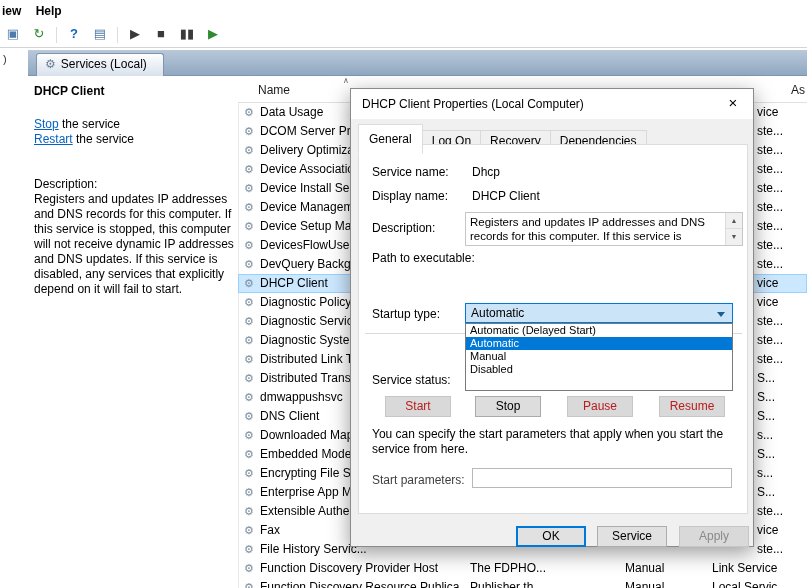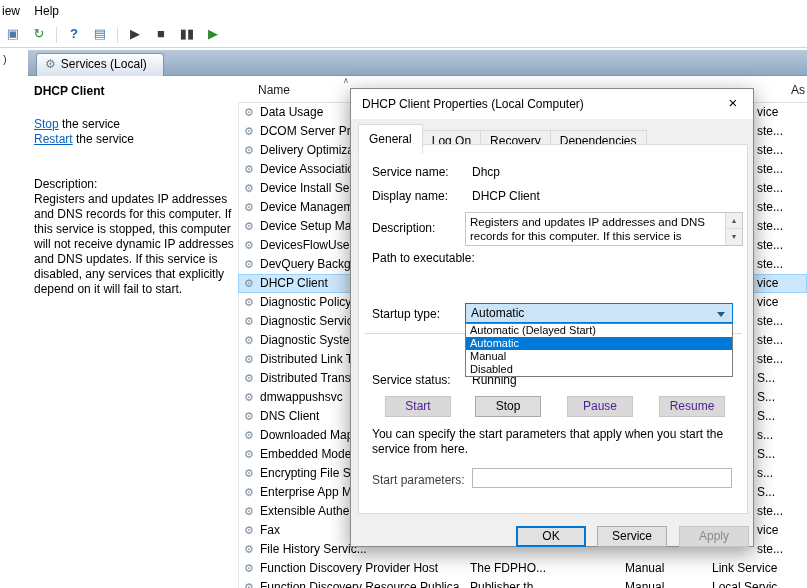--- a/index.html
+++ b/index.html
@@ -4,21 +4,21 @@
 <style>
   * { box-sizing: border-box; }
   html,body { margin:0; padding:0; }
   body {
     width:807px; height:588px; position:relative; overflow:hidden;
     background:#fff; color:#000;
     font-family:"Liberation Sans", sans-serif; font-size:12px;
   }
   
   .menubar { position:absolute; left:0; top:0; right:0; height:22px; background:#fff; }
-  .menu-item { display:inline-block; margin:4px 0 0 2px; padding:0 9px 0 0; cursor:default; }
+  .menu-item { display:inline-block; margin:4px 0 0 2px; padding:0 9px 0 0; cursor:default;font-weight:bold; }
   .toolbar { position:absolute; left:0; top:22px; right:0; height:26px; background:#fff; border-bottom:1px solid #d4d4d4; }
   .tool-icon { display:inline-block; width:24px; height:20px; margin:2px 1px 0 1px; text-align:center; line-height:20px; font-size:13px; cursor:default; }
   .tool-sep { display:inline-block; width:1px; height:16px; background:#dcdcdc; margin:0 4px; vertical-align:middle; }
   .tree-remnant { position:absolute; left:3px; top:53px; font-size:11px; color:#333; }
   
   .tab-band { position:absolute; left:28px; right:0; top:50px; height:26px;
     background:linear-gradient(#b9c8da,#90a8c1); border-bottom:1px solid #7f95ad; }
   .services-tab { position:absolute; left:8px; top:3px; height:23px;
     background:linear-gradient(#fdfeff,#d8e1ec); border:1px solid #8095ab; border-bottom:none;
     border-radius:3px 3px 0 0; padding:3px 16px 0 8px; white-space:nowrap; }
@@ -62,28 +62,28 @@
     background:#fff; padding:2px 22px 2px 4px; line-height:14px; font-size:11.5px; overflow:hidden; }
   .spin-btn { position:absolute; right:0; width:17px; height:16px; background:#f0f0f0; border-left:1px solid #dcdcdc;
     text-align:center; font-size:7px; line-height:15px; color:#555; cursor:default; }
   .spin-up { top:0; border-bottom:1px solid #dcdcdc; }
   .spin-dn { bottom:0; }
   .path-val { position:absolute; left:13px; top:120px; font-size:11px; white-space:nowrap; }
   .combo { position:absolute; left:106px; top:158px; width:268px; height:20px;
     background:#cce4f7; border:1px solid #0078d7; line-height:18px; padding-left:5px; z-index:6; cursor:default; }
   .combo-arrow { position:absolute; right:7px; top:8px; width:0; height:0;
     border-left:4px solid transparent; border-right:4px solid transparent; border-top:5px solid #1b5e92; }
-  .dropdown { position:absolute; left:106px; top:178px; width:268px; height:54px;
+  .dropdown { position:absolute; left:106px; top:178px; width:268px; height:68px;
     background:#fff; border:1px solid #7a7a7a; z-index:5; }
   .dd-item { height:13px; line-height:13px; padding-left:4px; font-size:11px; white-space:nowrap; cursor:default; }
   .dd-item.sel { background:#0078d7; color:#fff; }
   .page-sep { position:absolute; left:6px; top:188px; width:377px; border-top:1px solid #d9d9d9; z-index:1; }
   .sbtn { position:absolute; top:251px; width:66px; height:21px; background:#dddddd; border:1px solid #aaaaaa;
     text-align:center; line-height:19px; font-size:12px; cursor:default; }
-  .sbtn.disabled { color:#4c1d95; background:#d9d9d9; border-color:#c6c6c6; }
+  .sbtn.disabled { color:#b91c1c; background:#d9d9d9; border-color:#c6c6c6; }
   .note { position:absolute; left:13px; top:282px; width:374px; line-height:15px; }
   .params-lbl { position:absolute; left:13px; top:328px; color:#404040; }
   .params-input { position:absolute; left:113px; top:323px; width:260px; height:20px;
     border:1px solid #b8b8b8; background:#fff; font-family:"Liberation Sans",sans-serif; font-size:12px; padding:0 3px; }
   .bbtn { position:absolute; top:437px; width:70px; height:21px; background:#e1e1e1; border:1px solid #adadad;
     text-align:center; line-height:19px; font-size:12px; cursor:default; }
   .bbtn.ok { left:165px; border:2px solid #0078d7; line-height:16px; }
   .bbtn.cancel { left:246px; }
   .bbtn.apply { left:328px; color:#8a8a8a; background:#d9d9d9; border-color:#c6c6c6; }
 </style>

